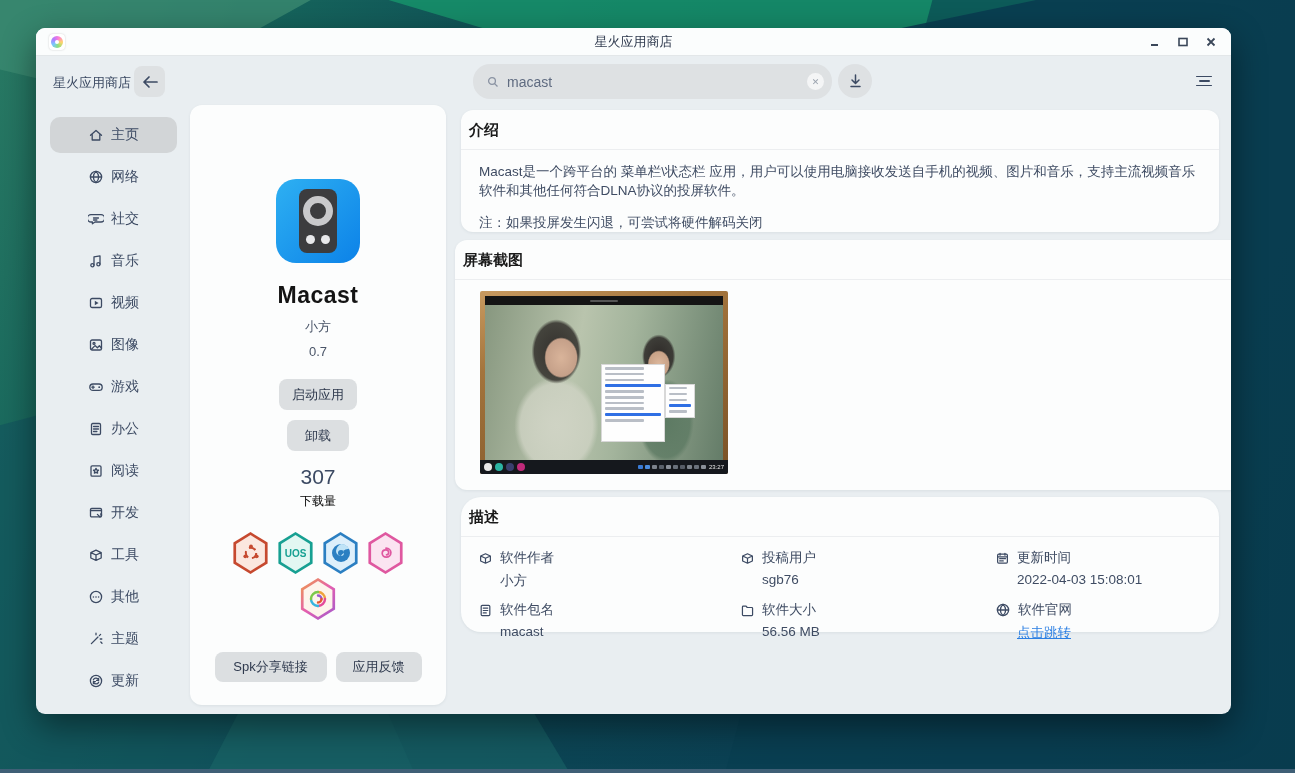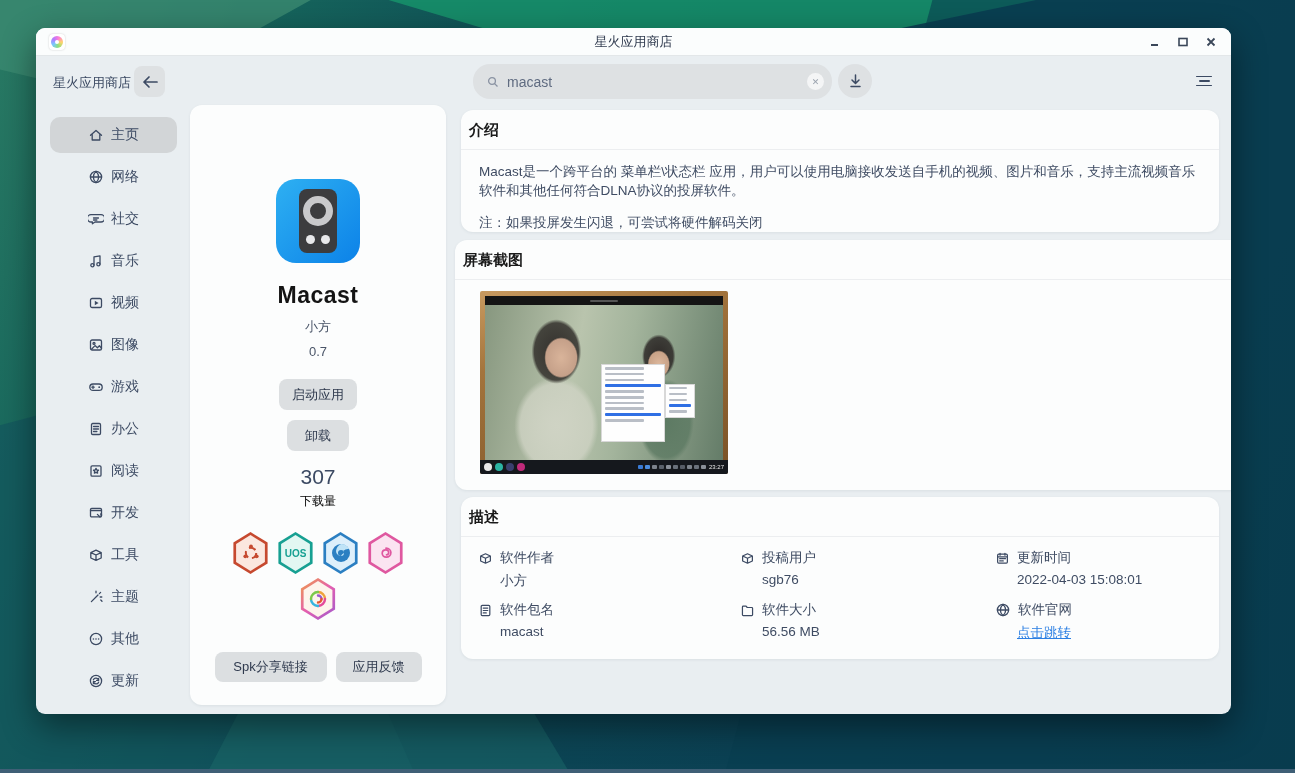--- a/index.html
+++ b/index.html
@@ -81,21 +81,21 @@
     display:flex; align-items:center; justify-content:center; }
   .hex-in { width:32px; height:36px; clip-path:polygon(50% 0,95% 25%,95% 75%,50% 100%,5% 75%,5% 25%);
     display:flex; align-items:center; justify-content:center; font-size:10px; font-weight:bold; }
   .panel-btns { margin-top:32px; display:flex; gap:9px; }
   .share-btn { width:112px; height:30px; }
   .feedback-btn { width:86px; height:30px; }
 
   
   .intro-card { left:425px; top:82px; width:758px; height:122px; }
   .shot-card  { left:419px; top:212px; width:916px; height:250px; }
-  .desc-card  { left:425px; top:469px; width:758px; height:162px; }
+  .desc-card  { left:425px; top:469px; width:758px; height:135px;border-radius:20px; }
   .card h3 { font-size:15px; font-weight:bold; color:#1a1a1a; padding:11px 8px 9px; }
   .card .divider { height:1px; background:#eceef0; }
   .intro-text { padding:12px 18px 0; font-size:13.5px; color:#3f4c63; line-height:19px; }
   .intro-note { padding:14px 18px 0; font-size:13.5px; color:#3f4c63; }
 
   
   .thumb { position:absolute; left:25px; top:51px; width:248px; height:183px; border-radius:2px;
     overflow:hidden; background:linear-gradient(160deg,#c89a60 0%,#a3743c 30%,#7a5226 100%); }
   .player { position:absolute; left:5px; top:5px; right:5px; bottom:14px; background:#191919; }
   .player-bar { height:9px; background:#141414; display:flex; align-items:center; justify-content:center; }
@@ -291,35 +291,35 @@
           <span style="display: flex;">
             <svg width="16" height="16" viewBox="0 0 16 16">
               <path fill="none" stroke="#3c4a63" stroke-width="1.3" stroke-linecap="round" stroke-linejoin="round" d="M2.8 5.6 8 3.2l5.2 2.4L8 8 2.8 5.6zM2.8 5.6V11L8 13.4 13.2 11V5.6M8 8v5.4"></path>
             </svg>
           </span>
           <span>工具</span>
         </div>
         <div class="side-item">
           <span style="display: flex;">
             <svg width="16" height="16" viewBox="0 0 16 16">
-              <path fill="none" stroke="#3c4a63" stroke-width="1.3" stroke-linecap="round" stroke-linejoin="round" d="M3.4 12.6 10 6M11.4 4.6l1.2-1.2M12.2 8h1.6M8 2.2v1.6M12.8 11l1.2 1.2"></path>
-            </svg>
-          </span>
-          <span>主题</span>
-        </div>
-        <div class="side-item">
-          <span style="display: flex;">
-            <svg width="16" height="16" viewBox="0 0 16 16">
               <circle fill="none" stroke="#3c4a63" stroke-width="1.3" stroke-linecap="round" stroke-linejoin="round" cx="8" cy="8" r="5.6"></circle>
               <circle cx="5.4" cy="8" r=".8" fill="#3c4a63"></circle>
               <circle cx="8" cy="8" r=".8" fill="#3c4a63"></circle>
               <circle cx="10.6" cy="8" r=".8" fill="#3c4a63"></circle>
             </svg>
           </span>
           <span>其他</span>
+        </div>
+        <div class="side-item">
+          <span style="display: flex;">
+            <svg width="16" height="16" viewBox="0 0 16 16">
+              <path fill="none" stroke="#3c4a63" stroke-width="1.3" stroke-linecap="round" stroke-linejoin="round" d="M3.4 12.6 10 6M11.4 4.6l1.2-1.2M12.2 8h1.6M8 2.2v1.6M12.8 11l1.2 1.2"></path>
+            </svg>
+          </span>
+          <span>主题</span>
         </div>
         <div class="side-item">
           <span style="display: flex;">
             <svg width="16" height="16" viewBox="0 0 16 16">
               <circle fill="none" stroke="#3c4a63" stroke-width="1.3" stroke-linecap="round" stroke-linejoin="round" cx="8" cy="8" r="5.6"></circle>
               <path fill="none" stroke="#3c4a63" stroke-width="1.3" stroke-linecap="round" stroke-linejoin="round" d="M5.4 8.6a2.7 2.7 0 0 0 5.2.6M10.6 7.4a2.7 2.7 0 0 0-5.2-.6M10.6 5.4v2h-2M5.4 10.6v-2h2"></path>
             </svg>
           </span>
           <span>更新</span>
         </div>

